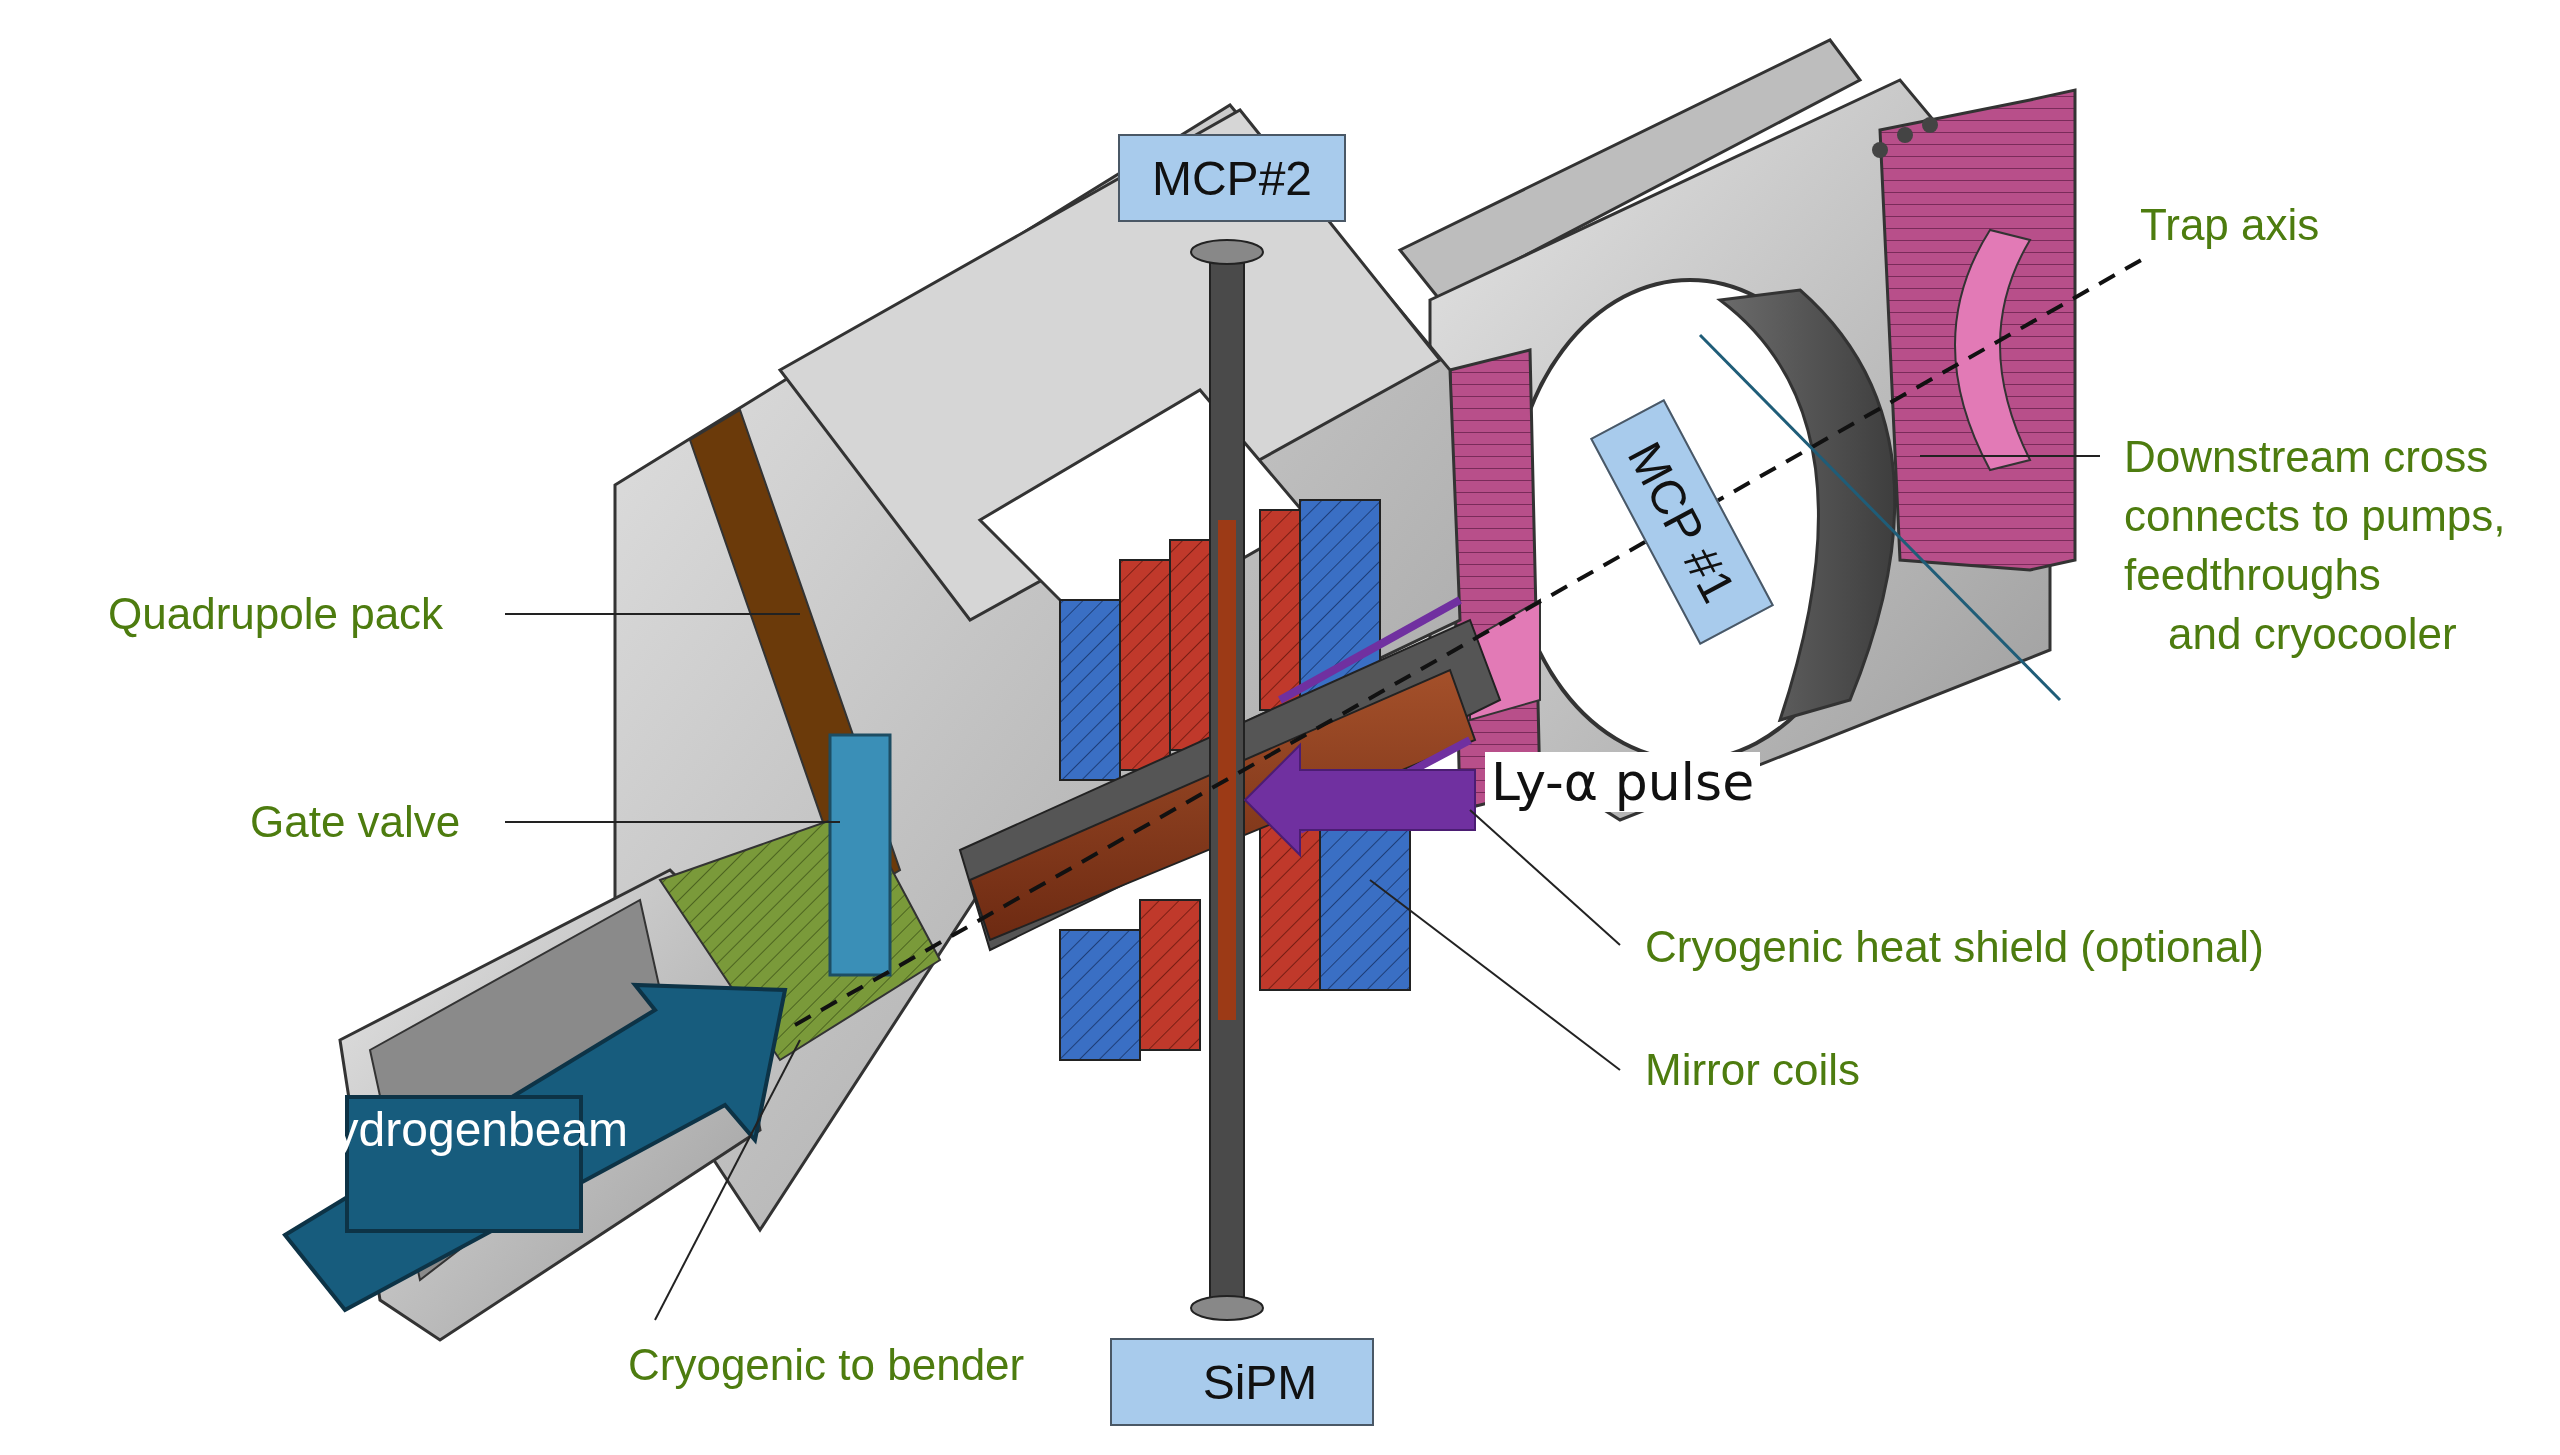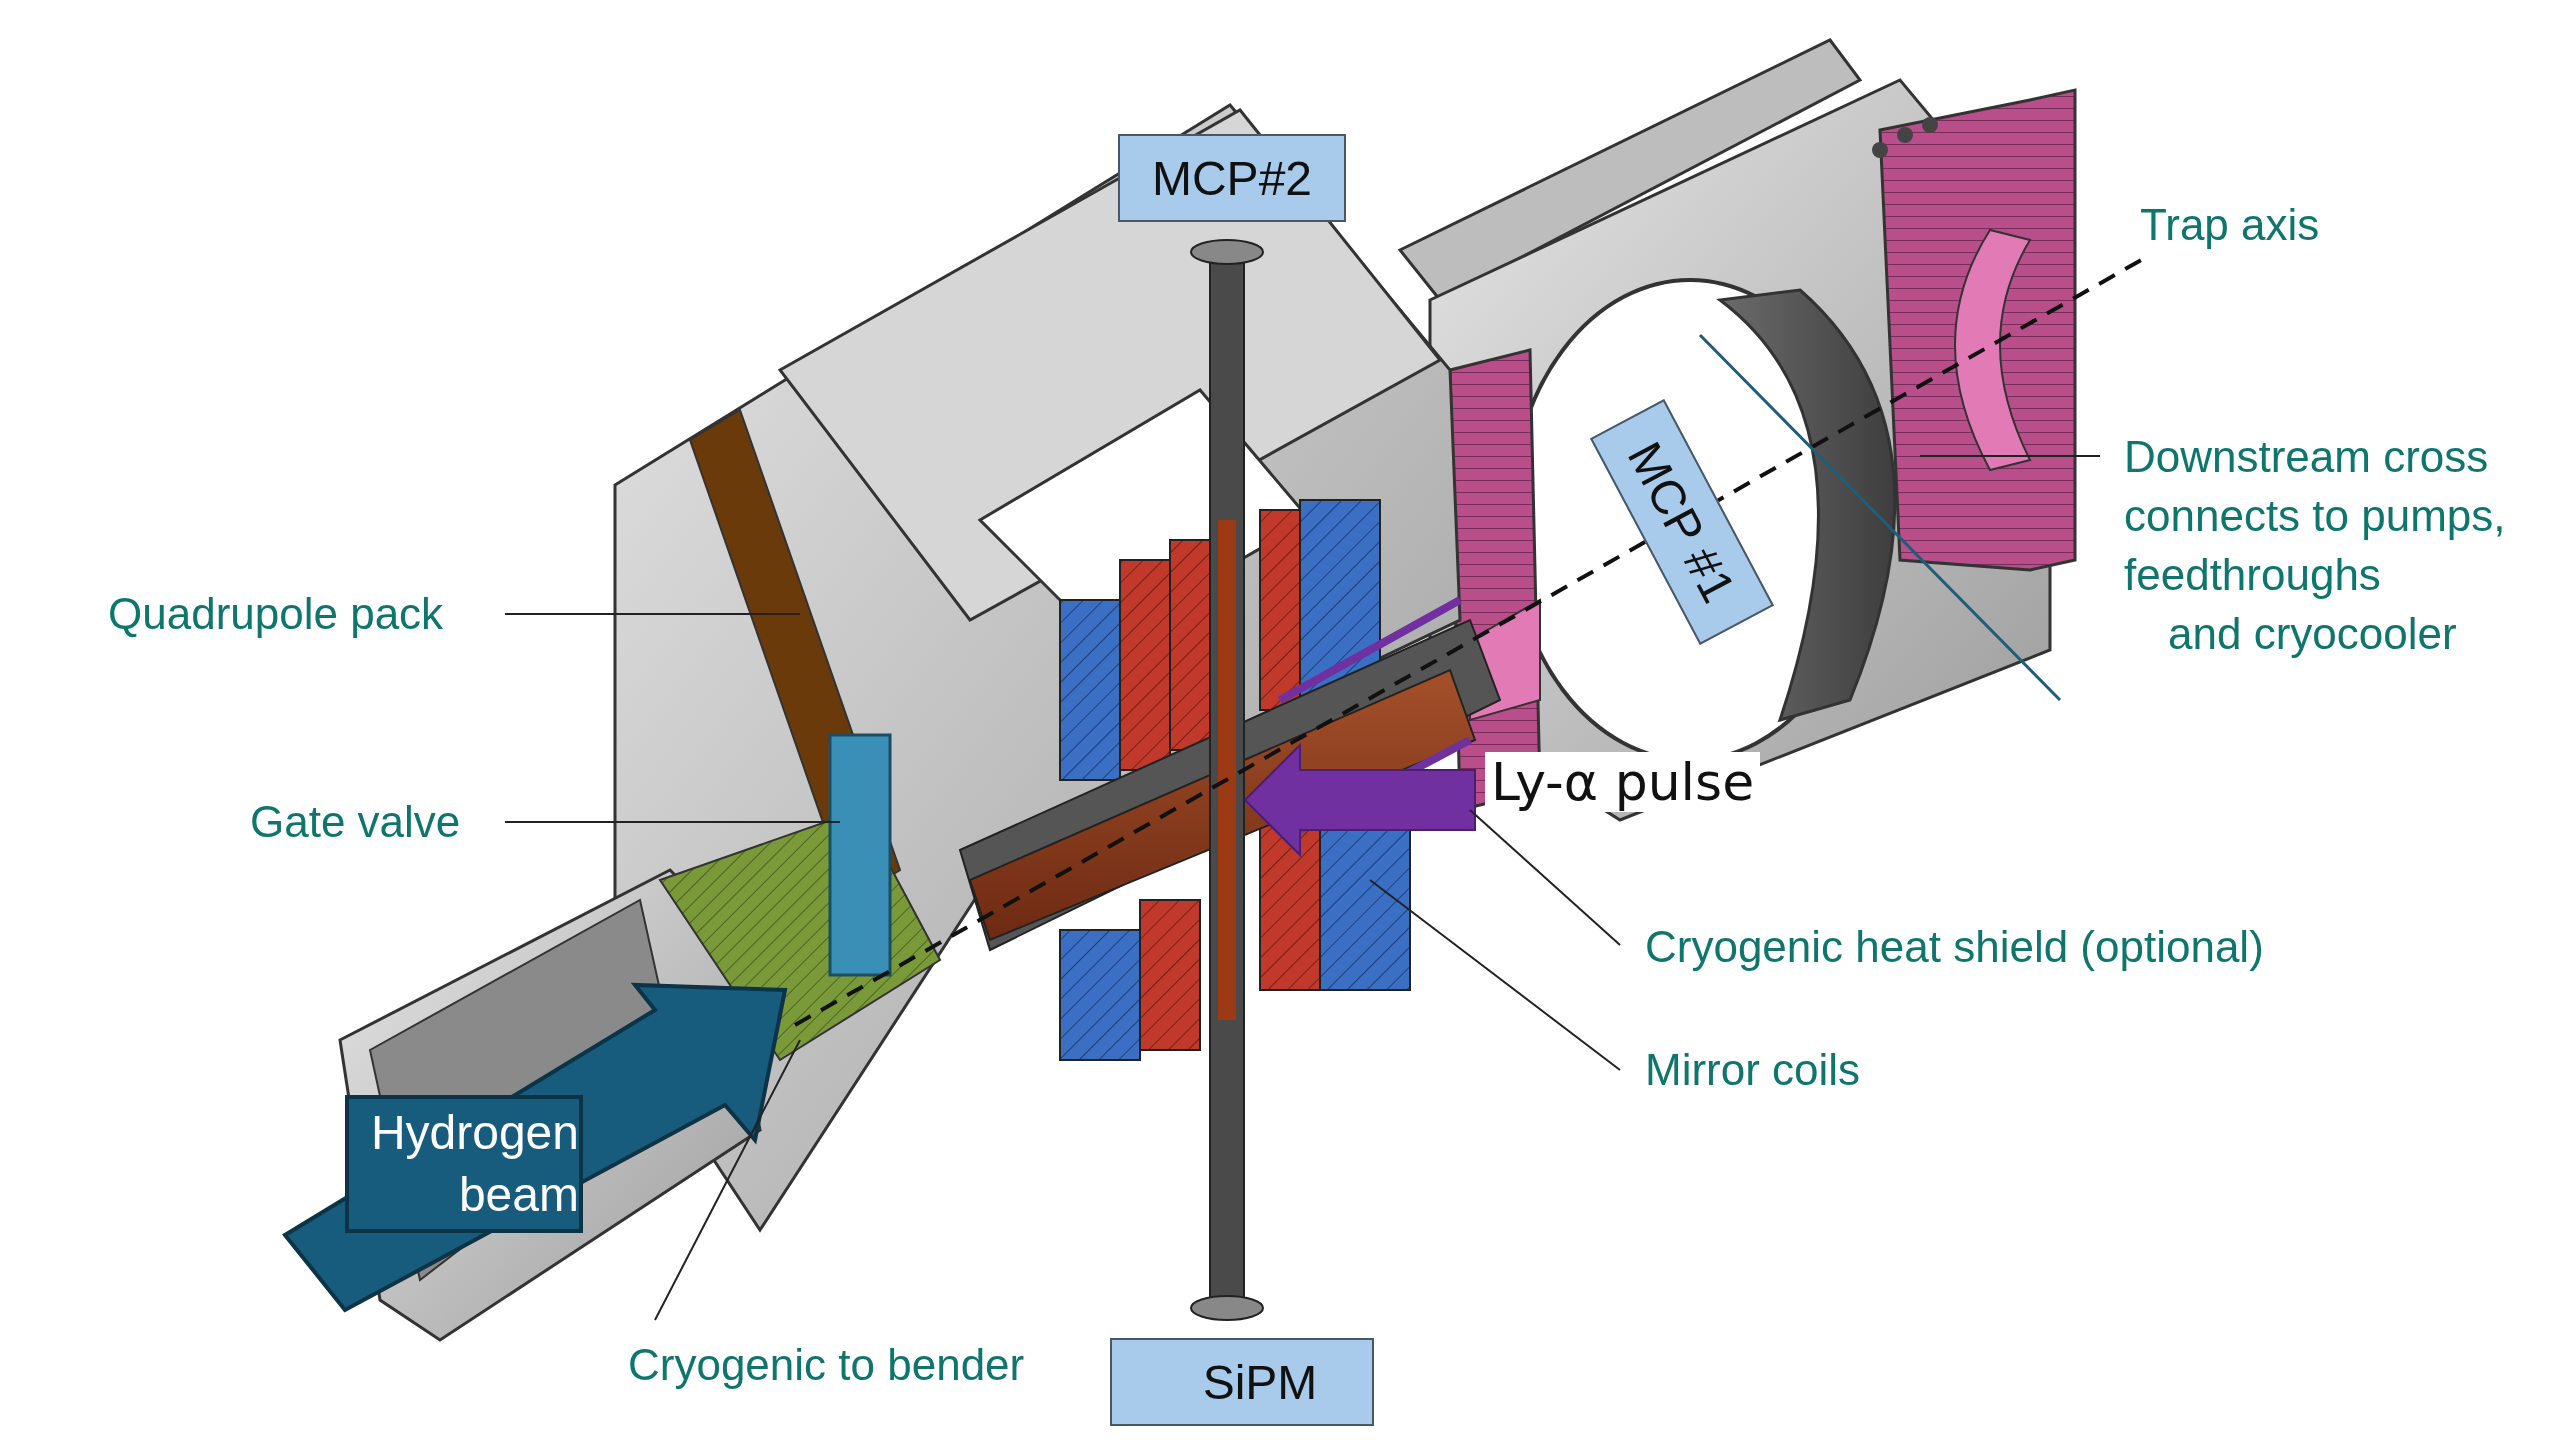--- a/index.html
+++ b/index.html
@@ -1,26 +1,26 @@
 <!DOCTYPE html>
 <html><head>
 <meta charset="utf-8">
 <style>
   html, body { margin:0; padding:0; background:#ffffff; }
   body { width:2560px; height:1455px; position:relative; overflow:hidden;
          font-family:"Liberation Sans", sans-serif; }
   #scene { position:absolute; left:0; top:0; }
-  .lbl { position:absolute; color:#0f766e; font-family:"Liberation Sans", sans-serif;
+  .lbl { position:absolute; color:#4d7c0f; font-family:"Liberation Sans", sans-serif;
          font-size:44px; line-height:58px; white-space:nowrap; }
   .box { position:absolute; background:#a8cbec; border:2px solid #4a5866;
          color:#111; font-family:"Liberation Sans", sans-serif; font-size:48px;
          display:flex; align-items:center; justify-content:center; }
   .hbox { position:absolute; background:#175c7d; border:4px solid #0d3346; color:#fff;
           font-family:"Liberation Sans", sans-serif; font-size:48px; line-height:62px;
-          text-align:right; display:flex; flex-direction:column; justify-content:center; }
+          text-align:left; display:flex; flex-direction:row; justify-content:center; }
   .lya { position:absolute; background:#fff; color:#111;
          font-family:"DejaVu Sans", sans-serif; font-size:52px; padding:0 6px; }
 </style>
 </head>
 <body>
 
 <svg id="scene" width="2560" height="1455" viewBox="0 0 2560 1455">
   <defs>
     <linearGradient id="gSteel" x1="0" y1="0" x2="1" y2="1">
       <stop offset="0" stop-color="#e6e6e6"></stop>

